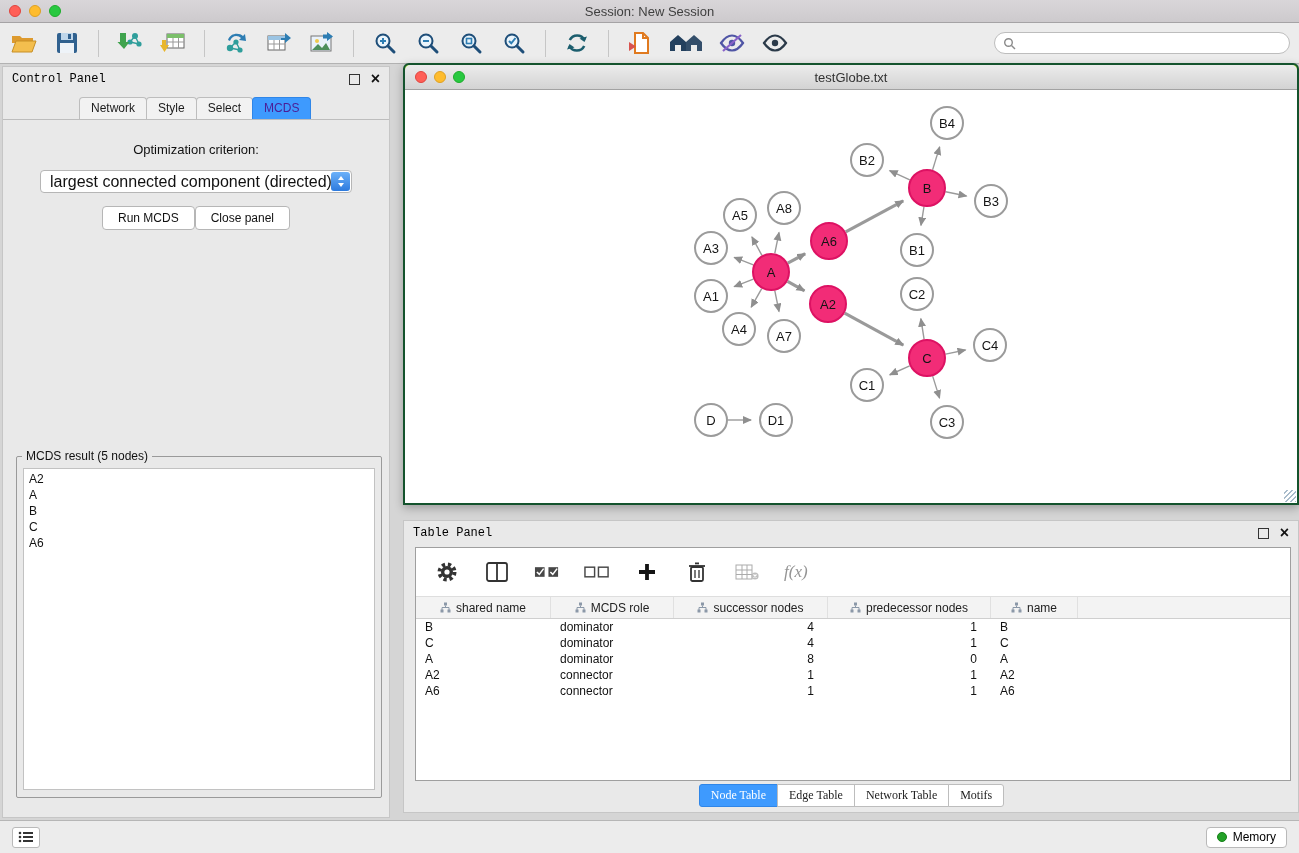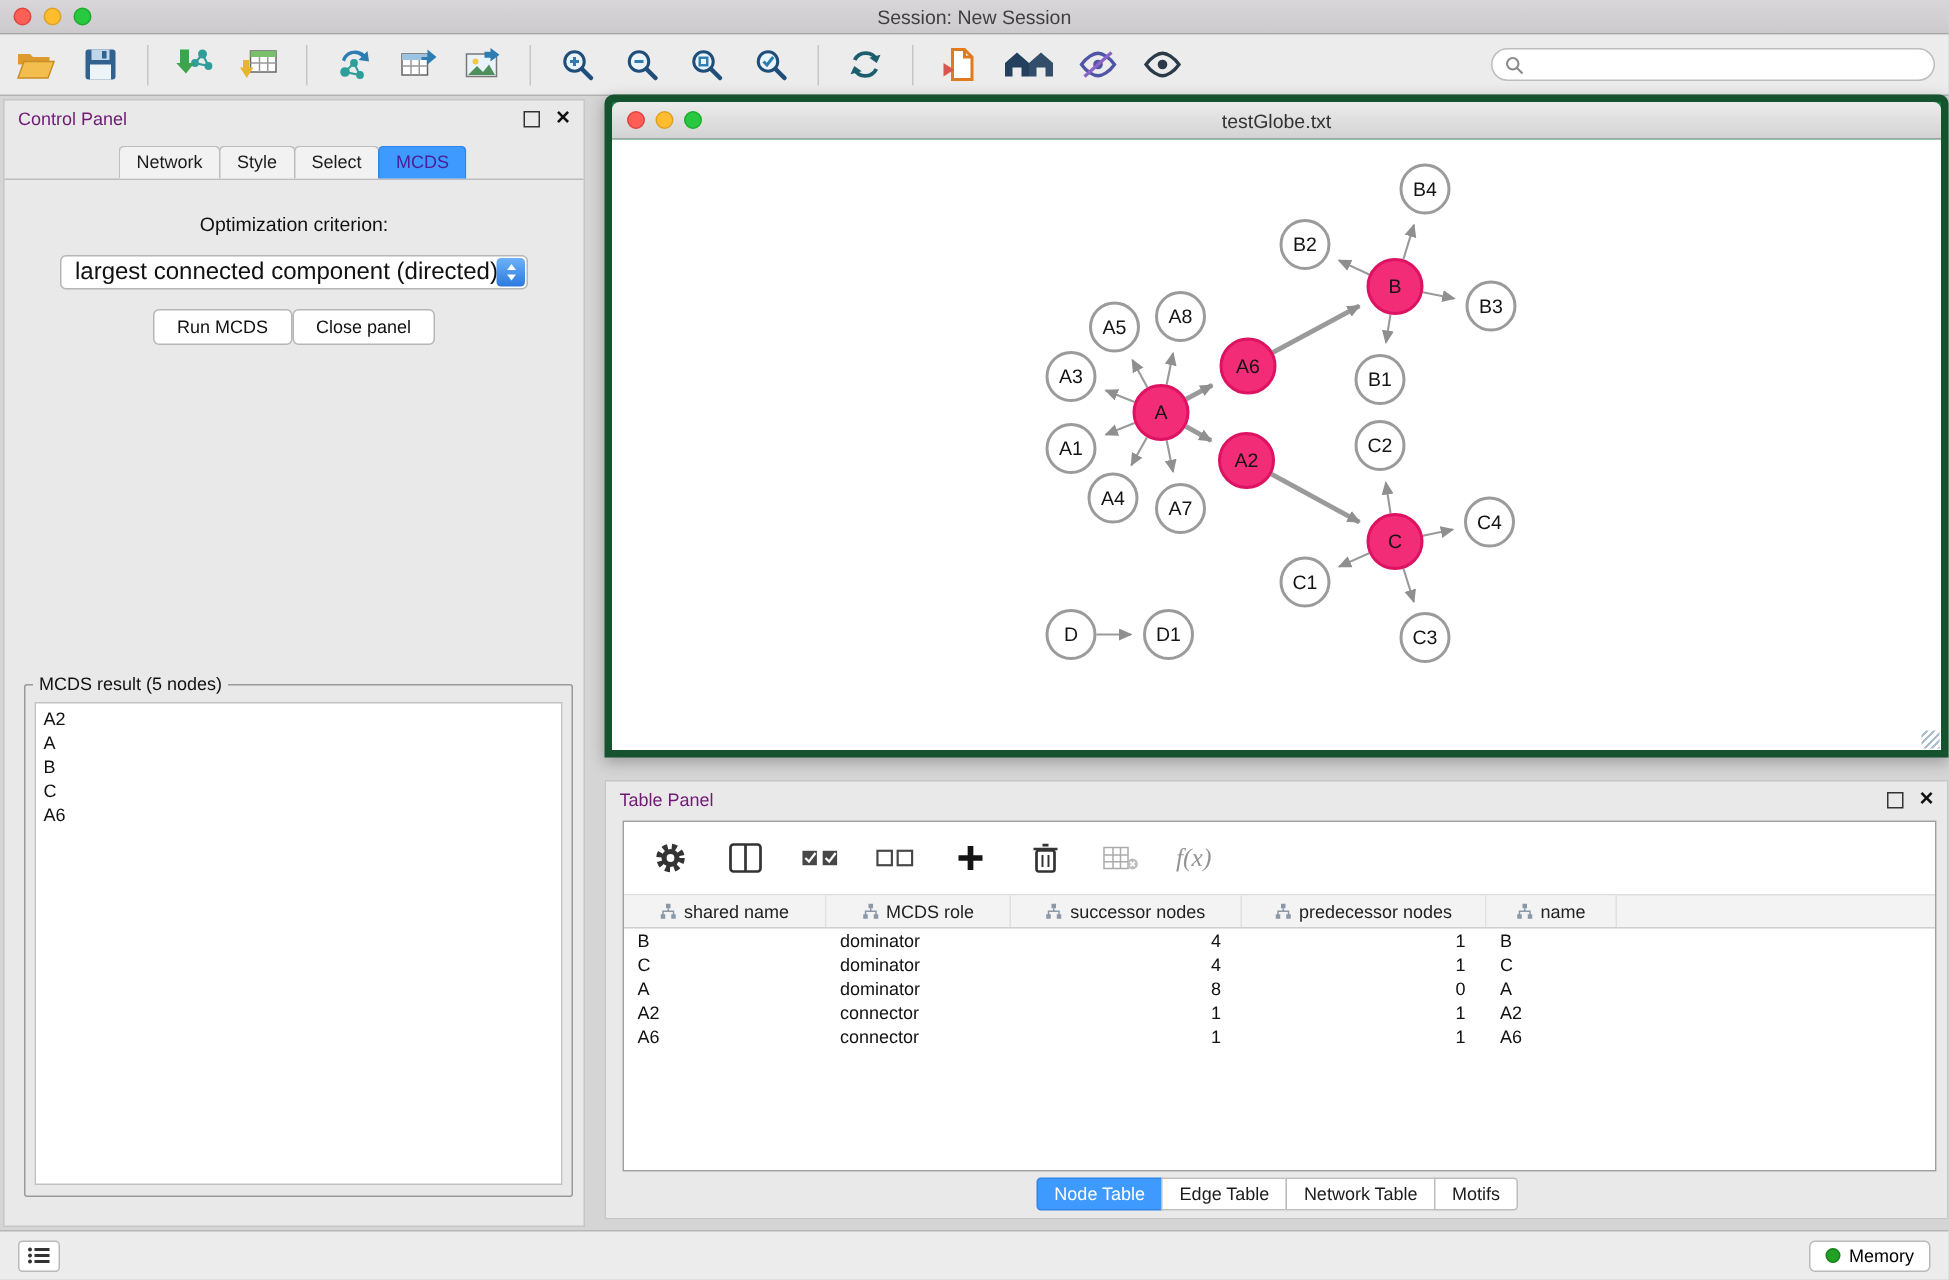--- a/index.html
+++ b/index.html
@@ -25,21 +25,21 @@
   .tb-sep{width:1px;height:27px;background:#c6c6c6;margin:0 3px;}
   .search{margin-left:auto;width:296px;height:22px;box-sizing:border-box;background:#fff;
     border:1px solid #bdbdbd;border-radius:12px;display:flex;align-items:center;padding:0 8px;gap:5px;}
   .search input{border:none;outline:none;flex:1;font-size:12px;background:transparent;
     font-family:"Liberation Sans",sans-serif;}
 
   
   .cpanel{position:absolute;left:2px;top:66px;width:388px;height:752px;background:#e9e9e9;
     border:1px solid #c6c6c6;box-sizing:border-box;}
   .panel-head{height:24px;display:flex;align-items:center;padding:0 9px;}
-  .panel-title{font-size:12px;color:#701a75;}
+  .panel-title{font-size:12px;color:#000000;font-family:Liberation Mono, monospace;}
   .panel-ctrls{margin-left:auto;display:flex;align-items:center;gap:11px;}
   .panel-float{width:9px;height:9px;border:1.5px solid #333;display:inline-block;cursor:pointer;}
   .panel-close{font-size:16px;font-weight:bold;color:#111;line-height:14px;cursor:pointer;}
   .cp-tabs{display:flex;align-items:flex-end;padding-left:76px;margin-top:6px;border-bottom:1px solid #bdbdbd;}
   .tab{padding:3px 11px 4px;font-size:12px;background:#f2f2f2;border:1px solid #bdbdbd;
     border-bottom:none;border-radius:4px 4px 0 0;margin-right:-1px;cursor:pointer;color:#1c1c1c;}
   .tab.selected{background:#3e9afe;border-color:#2f86e8;color:#4c1d95;}
   .opt-label{text-align:center;margin-top:22px;font-size:13px;}
   .dropdown{margin:13px auto 0;width:312px;height:23px;box-sizing:border-box;background:#fff;
     border:1px solid #b6b6b6;border-radius:4px;display:flex;align-items:center;position:relative;
@@ -55,21 +55,21 @@
   .btn{background:#fff;border:1px solid #b6b6b6;border-radius:4px;padding:4px 15px;font-size:12px;
     color:#111;cursor:pointer;font-family:"Liberation Sans",sans-serif;}
   .result-fieldset{position:absolute;left:13px;right:7px;top:389px;height:340px;
     border:1px solid #9a9a9a;border-radius:2px;}
   .result-legend{position:absolute;top:-8px;left:5px;background:#e9e9e9;padding:0 4px;font-size:12px;}
   .result-list{position:absolute;left:6px;right:6px;top:11px;bottom:7px;background:#fff;
     border:1px solid #c2c2c2;padding:2px 5px;font-size:12px;line-height:16px;overflow:hidden;}
 
   
   .netwin{position:absolute;left:403px;top:63px;width:896px;height:442px;box-sizing:border-box;
-    border:5px solid #14532d;border-radius:6px 6px 0 0;background:#15803d;
+    border:2px solid #14532d;border-radius:6px 6px 0 0;background:#84cc16;
     box-shadow:0 3px 10px rgba(0,0,0,.28);}
   .nw-titlebar{height:24px;background:linear-gradient(#ececec,#d3d3d3);
     border-bottom:1px solid #a2a2a2;border-radius:5px 5px 0 0;position:relative;
     display:flex;align-items:center;justify-content:center;font-size:13px;color:#333;}
   .nw-traffic{position:absolute;left:10px;top:6px;display:flex;gap:7px;}
   .nw-canvas{position:absolute;top:25px;left:0;right:0;bottom:0;background:#fff;overflow:hidden;}
   .nw-grip{position:absolute;right:1px;bottom:1px;width:12px;height:12px;
     background:repeating-linear-gradient(135deg,transparent 0 2px,#a9bccb 2px 3.5px);}
 
   
@@ -83,21 +83,21 @@
   .tbl-head{display:flex;height:21px;background:#f3f3f3;border-top:1px solid #dedede;
     border-bottom:1px solid #cfcfcf;align-items:stretch;}
   .col-h{box-sizing:border-box;border-right:1px solid #e0e0e0;display:flex;align-items:center;
     justify-content:center;gap:5px;font-size:12px;color:#222;cursor:pointer;background:#f3f3f3;}
   .trow{display:flex;height:16px;align-items:center;cursor:default;}
   .tcell{box-sizing:border-box;font-size:12px;overflow:hidden;white-space:nowrap;}
   .tcell.left{padding-left:9px;text-align:left;}
   .tcell.right{padding-right:14px;text-align:right;}
   .tp-tabs{position:absolute;bottom:5px;left:0;right:0;display:flex;justify-content:center;}
   .tp-tab{padding:3px 11px;background:#fff;border:1px solid #bdbdbd;margin-right:-1px;
-    font-size:12px;cursor:pointer;color:#1c1c1c;}
+    font-size:12px;cursor:pointer;color:#1c1c1c;font-family:Liberation Serif, serif;}
   .tp-tab:first-child{border-radius:3px 0 0 3px;}
   .tp-tab:last-child{border-radius:0 3px 3px 0;}
   .tp-tab.selected{background:#3e9afe;border-color:#2f86e8;color:#fff;}
 
   
   .statusbar{position:absolute;left:0;right:0;bottom:0;height:33px;background:#ececec;
     border-top:1px solid #b6b6b6;display:flex;align-items:center;padding:0 12px;box-sizing:border-box;}
   .list-btn{width:28px;height:21px;background:#fff;border:1px solid #b9b9b9;border-radius:3px;
     display:flex;align-items:center;justify-content:center;cursor:pointer;padding:0;}
   .memory-btn{margin-left:auto;height:21px;background:#fff;border:1px solid #b9b9b9;border-radius:4px;

